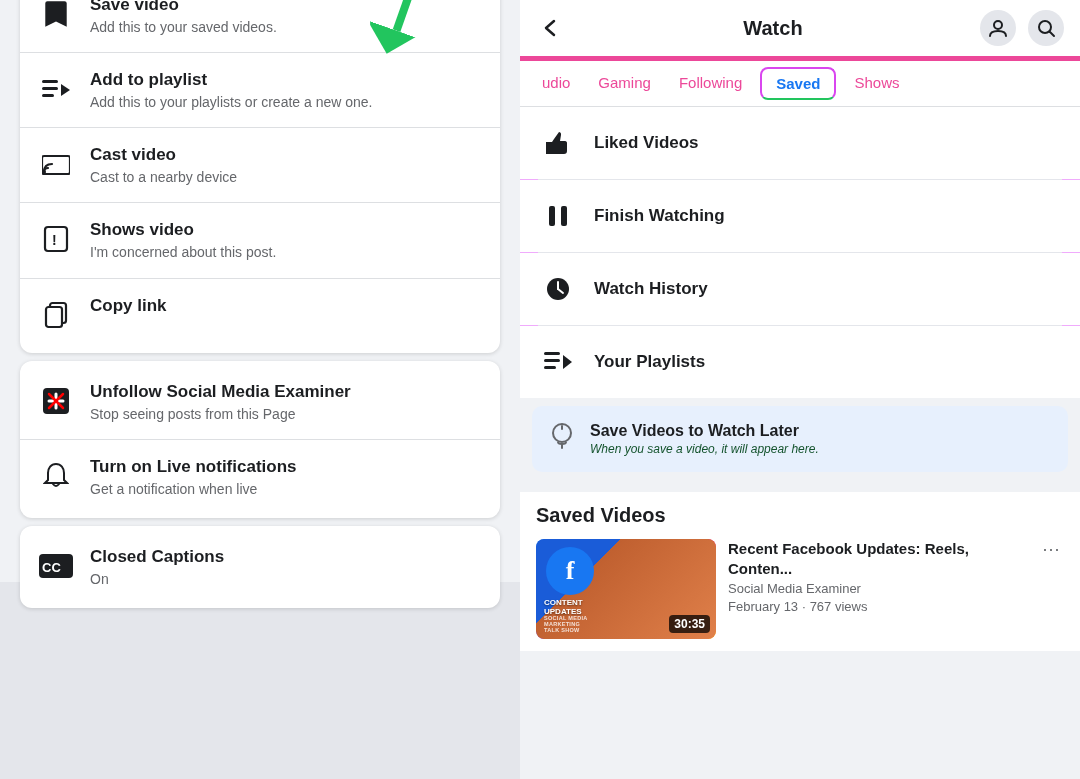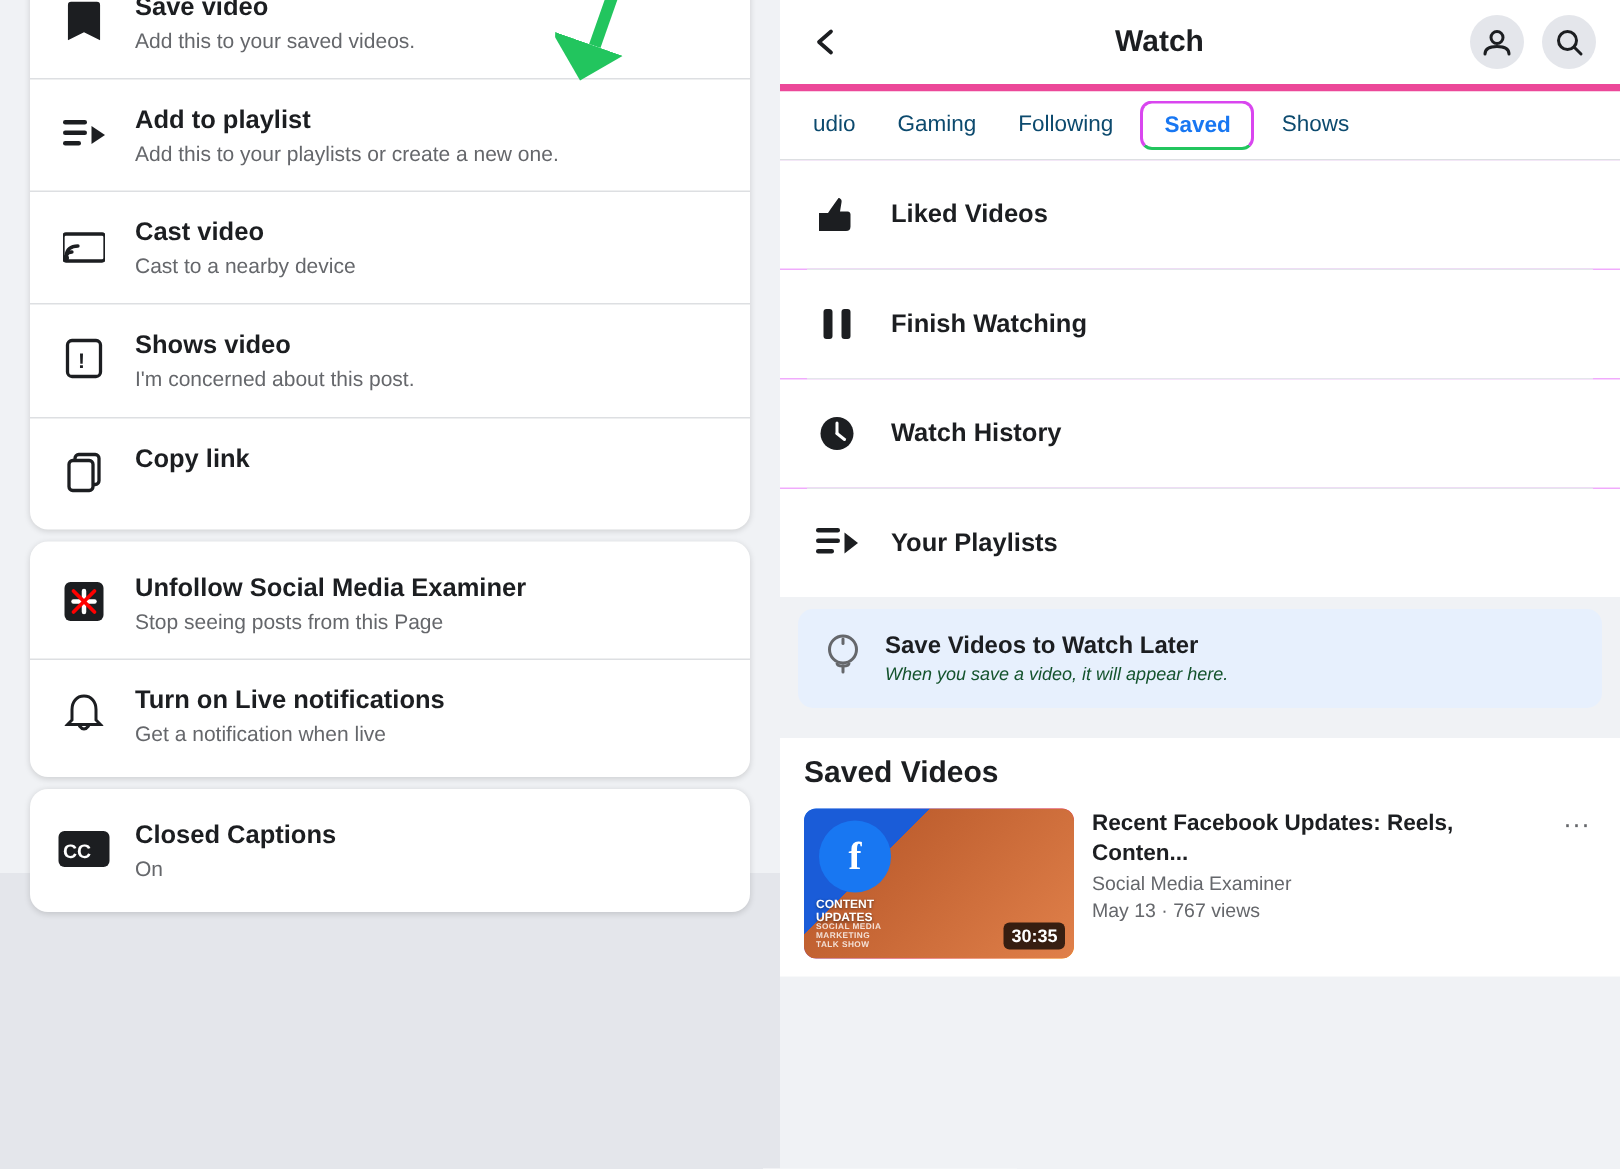--- a/index.html
+++ b/index.html
@@ -149,21 +149,21 @@
       border-bottom: 1px solid #dddfe2;
       background: #ffffff;
       overflow-x: auto;
       gap: 0;
     }
 
     .tab-item {
       padding: 12px 14px;
       font-size: 15px;
       font-weight: 500;
-      color: #0c4a6e;
+      color: #ec4899;
       cursor: pointer;
       white-space: nowrap;
       border-bottom: 3px solid transparent;
     }
 
     .tab-item.saved-tab {
       border: 2px solid #d946ef;
       border-radius: 8px;
       color: #1877f2;
       font-weight: 700;
@@ -618,19 +618,19 @@
           </div>
           <span class="duration-badge">30:35</span>
         </div>
 
         <div class="video-info">
           <div class="video-title-row">
             <span class="video-title">Recent Facebook Updates: Reels, Conten...</span>
             <span class="video-more-btn">···</span>
           </div>
           <span class="video-channel">Social Media Examiner</span>
-          <span class="video-meta">May 13 · 767 views</span>
+          <span class="video-meta">February 13 · 767 views</span>
         </div>
       </div>
     </div>
 
   </div>
 </div>
 
 </body></html>

